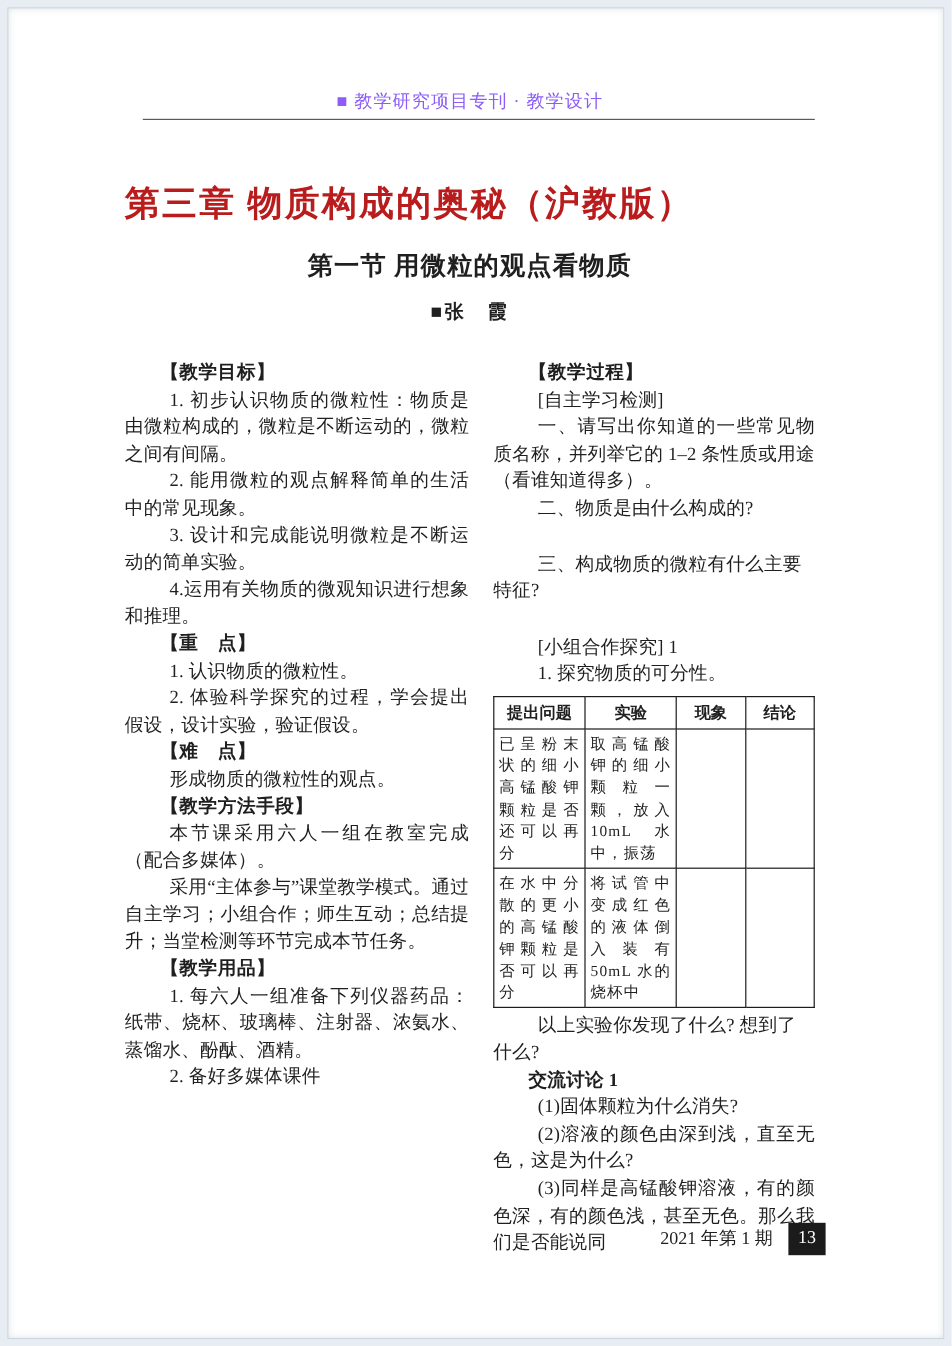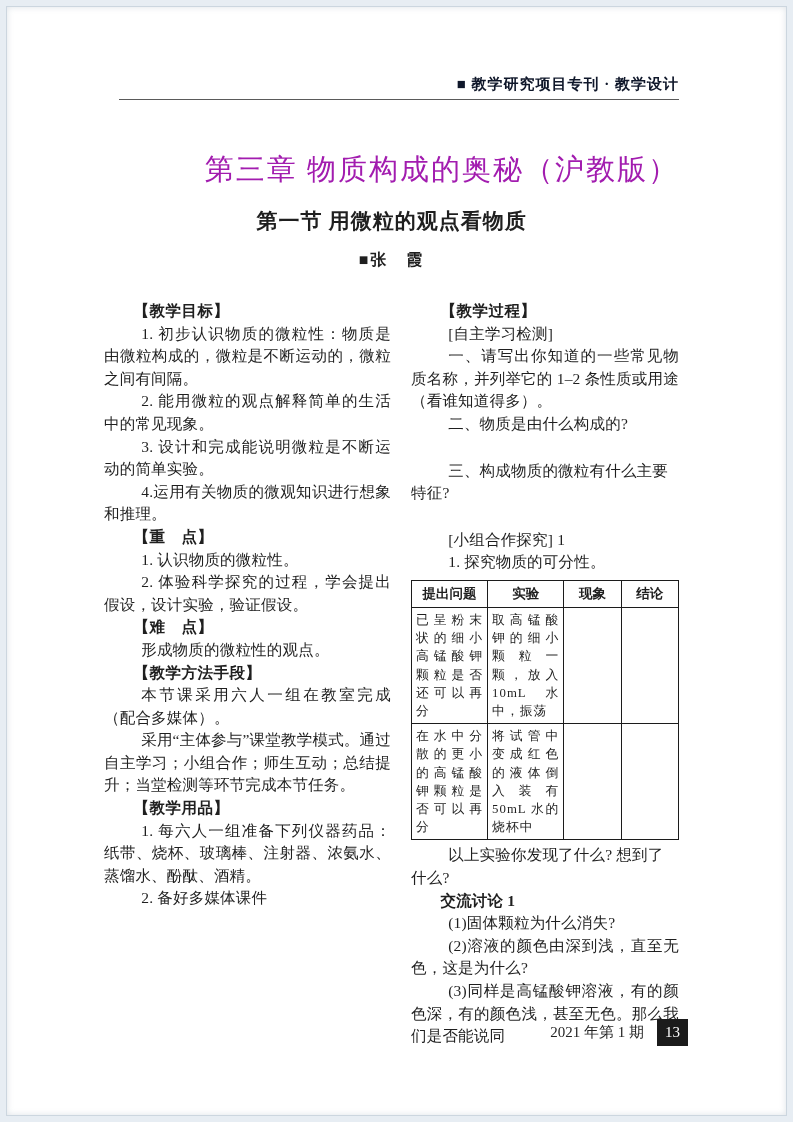--- a/index.html
+++ b/index.html
@@ -16,40 +16,39 @@
     background:#fff;
     border:1px solid #ccd6df;
     box-shadow:0 0 6px rgba(120,140,160,.25) inset;
   }
   .content{
     position:absolute;left:97px;top:0;width:575px;
   }
   
   .journal-header{
     padding-top:68px;
-    text-align:right;
+    text-align:center;
     font-size:15px;
     letter-spacing:1px;
-    color:#0f172a;
-    font-weight:bold;
+    color:#8b5cf6;
   }
   .header-rule{
     margin-top:5px;
     margin-left:15px;
     border:0;border-top:1.3px solid #5a5a5a;
     height:0;
   }
   
   h1.chapter{
     margin:50px 0 0;
-    text-align:right;
+    text-align:left;
     font-size:29px;
-    font-weight:400;
+    font-weight:700;
     letter-spacing:2px;
-    color:#a21caf;
+    color:#b91c1c;
   }
   h2.section{
     margin:17px 0 0;
     text-align:center;
     font-size:21px;
     font-weight:600;
     letter-spacing:1px;
   }
   .author{
     margin:15px 0 0;

